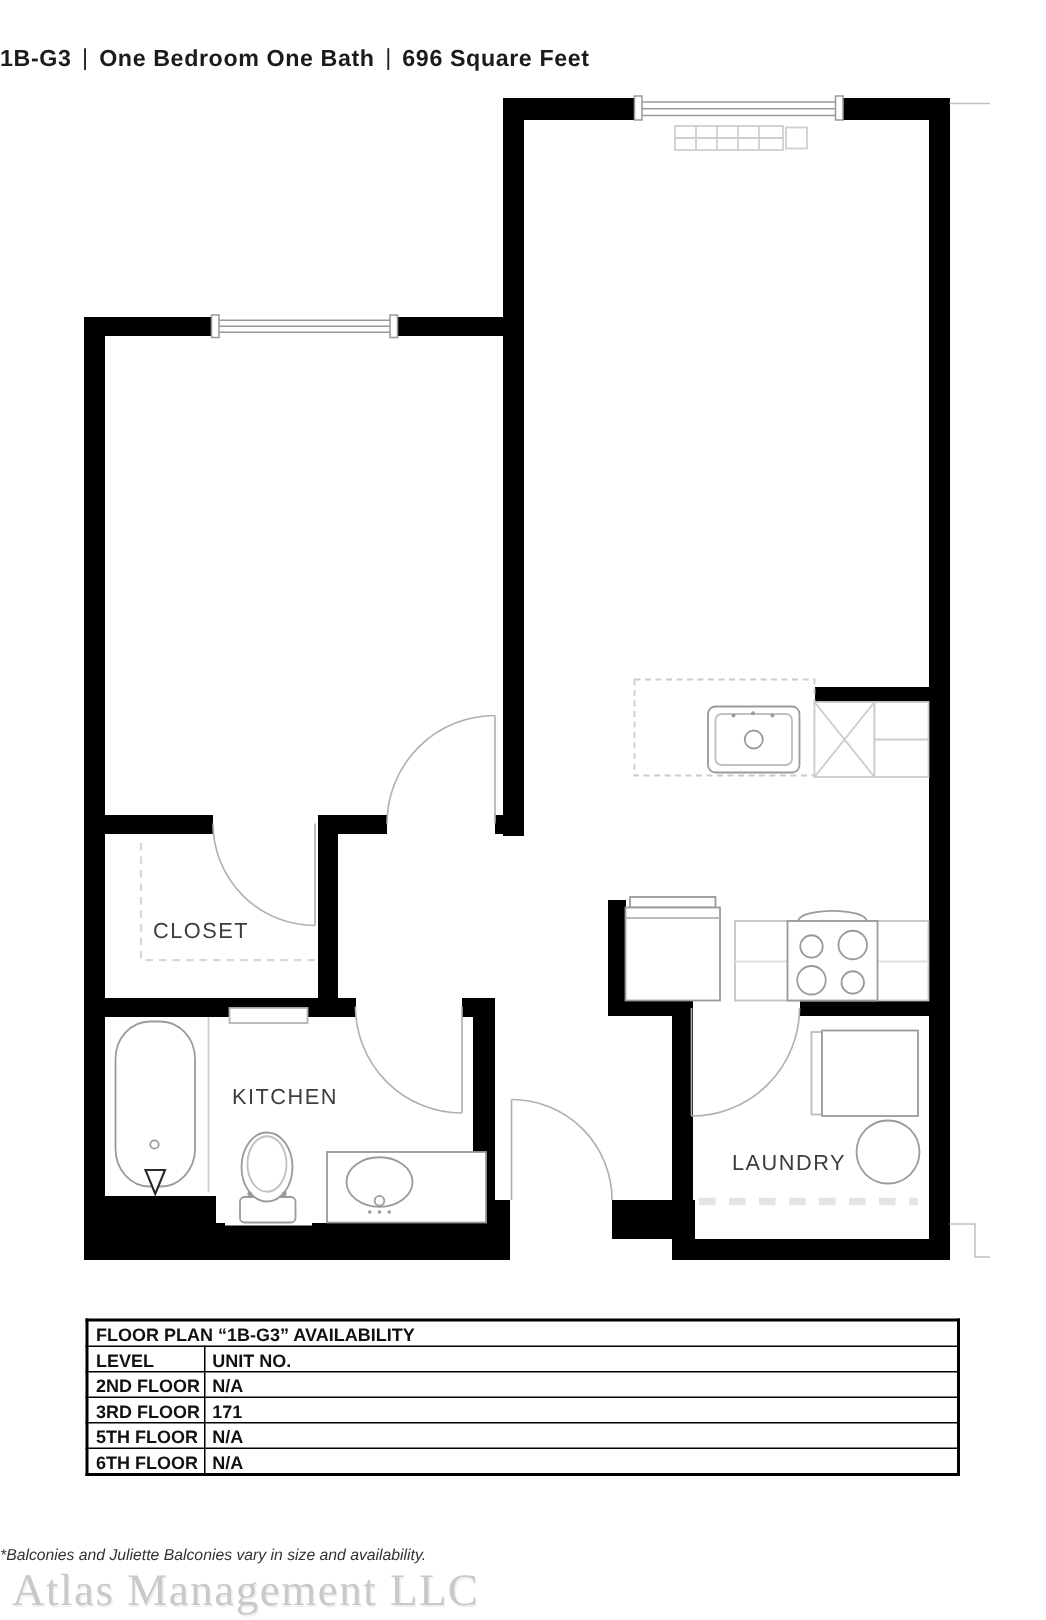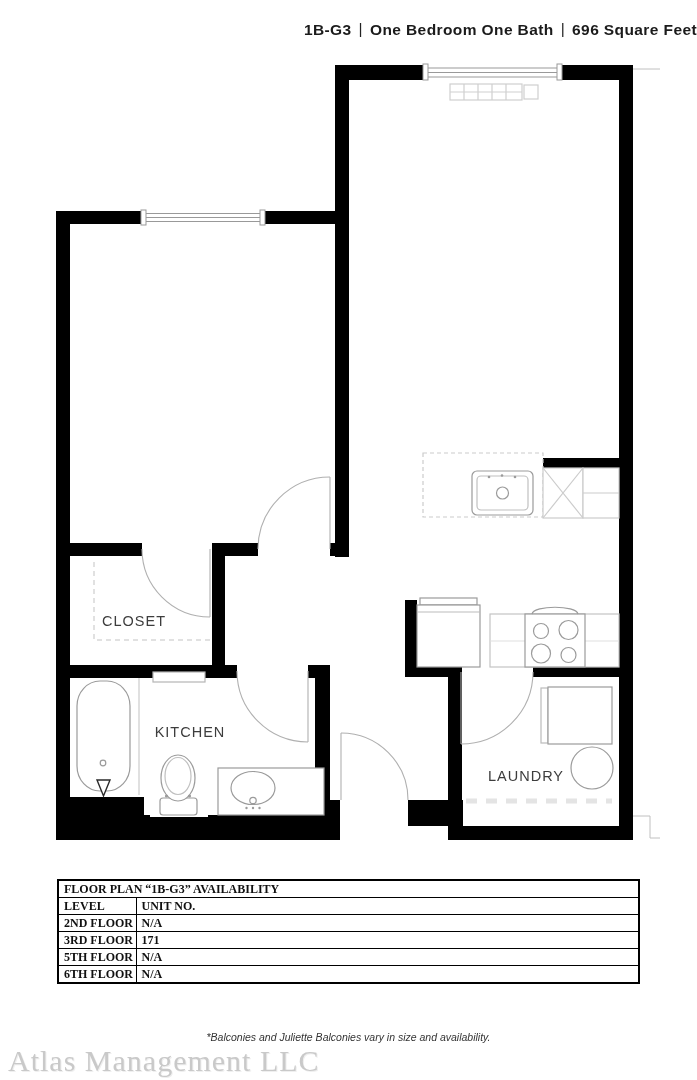--- a/index.html
+++ b/index.html
@@ -1,29 +1,29 @@
 <!DOCTYPE html>
 <html><head>
 <meta charset="utf-8">
 <style>
   html,body{margin:0;padding:0;background:#fff;}
   .stage{position:relative;width:697px;height:1080px;background:#fff;overflow:hidden;
          font-family:"Liberation Sans",sans-serif;}
-  .title{position:absolute;top:21px;left:0;width:100%;text-align:right;
+  .title{position:absolute;top:31px;left:0;width:100%;text-align:left;
          font-weight:bold;font-size:15.5px;letter-spacing:.4px;color:#1b1b1b;}
   .title .pipe{font-weight:400;margin:0 7px;position:relative;top:-1px;color:#222;}
   .plan{position:absolute;left:0;top:0;}
   .room-label{position:absolute;transform:translate(-50%,-50%);text-align:center;
               font-size:14.5px;letter-spacing:1px;color:#3d3d3d;line-height:1.5;white-space:nowrap;}
   .room-label .dims{letter-spacing:.4px;}
   table.avail{position:absolute;left:57px;top:879px;width:583px;border-collapse:collapse;
               border:2px solid #000;font-weight:bold;font-size:12px;color:#111;table-layout:fixed;}
   table.avail td{border:1.5px solid #000;padding:1px 5px 0 5px;height:15px;vertical-align:middle;
-                 white-space:nowrap;overflow:hidden;font-family:Liberation Serif, serif;}
-  .footnote{position:absolute;top:1031px;left:0;width:697px;text-align:center;
+                 white-space:nowrap;overflow:hidden;}
+  .footnote{position:absolute;top:1031px;left:0;width:697px;text-align:left;
             font-style:italic;font-size:10.5px;color:#333;}
   .watermark{position:absolute;left:8px;top:1044px;font-family:"Liberation Serif",serif;
              font-size:30px;letter-spacing:1px;color:#c9c9c9;
              text-shadow:1px 1px 0 #efefef;}
 </style>
 </head>
 <body>
 
 <div class="stage">
 

